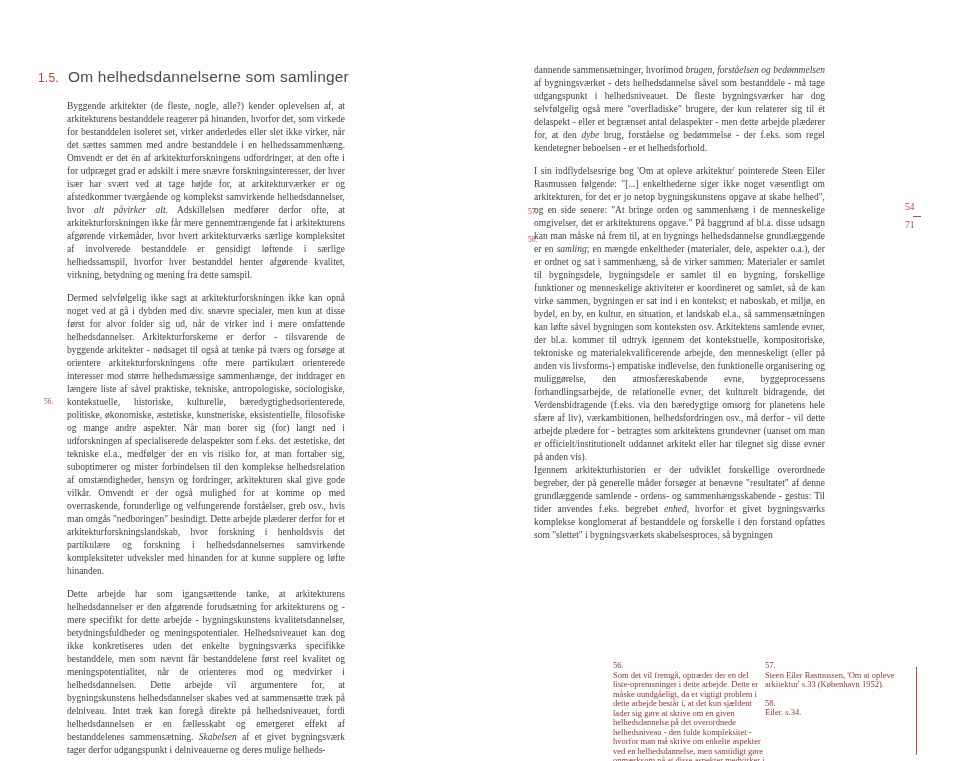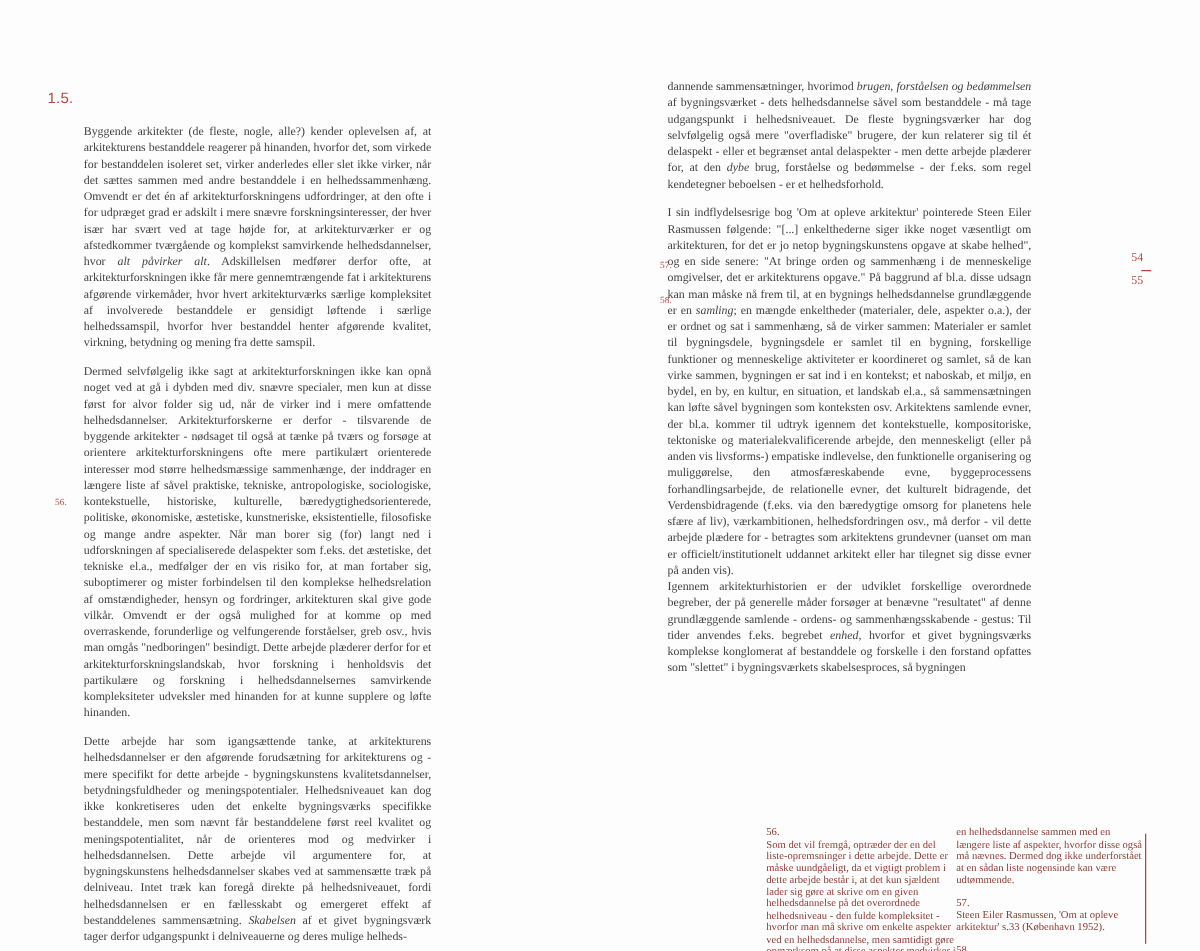--- a/index.html
+++ b/index.html
@@ -58,53 +58,51 @@
     position:absolute;left:916px;top:627px;width:1px;height:88px;
     background:var(--accent);
   }
 </style>
 </head>
 <body>
 
 <div class="spread">
 
   <span class="heading-number">1.5.</span>
+  <span class="heading-title">Om helhedsdannelserne som samlinger</span>
 
   <div class="col col-left">
       <p>Byggende arkitekter (de fleste, nogle, alle?) kender oplevelsen af, at arkitekturens bestanddele reagerer på hinanden, hvorfor det, som virkede for bestanddelen isoleret set, virker anderledes eller slet ikke virker, når det sættes sammen med andre bestanddele i en helhedssammenhæng. Omvendt er det én af arkitekturforskningens udfordringer, at den ofte i for udpræget grad er adskilt i mere snævre forskningsinteresser, der hver især har svært ved at tage højde for, at arkitekturværker er og afstedkommer tværgående og komplekst samvirkende helhedsdannelser, hvor <i>alt påvirker alt</i>. Adskillelsen medfører derfor ofte, at arkitekturforskningen ikke får mere gennemtrængende fat i arkitekturens afgørende virkemåder, hvor hvert arkitekturværks særlige kompleksitet af involverede bestanddele er gensidigt løftende i særlige helhedssamspil, hvorfor hver bestanddel henter afgørende kvalitet, virkning, betydning og mening fra dette samspil.</p>
       <p>Dermed selvfølgelig ikke sagt at arkitekturforskningen ikke kan opnå noget ved at gå i dybden med div. snævre specialer, men kun at disse først for alvor folder sig ud, når de virker ind i mere omfattende helhedsdannelser. Arkitekturforskerne er derfor - tilsvarende de byggende arkitekter - nødsaget til også at tænke på tværs og forsøge at orientere arkitekturforskningens ofte mere partikulært orienterede interesser mod større helhedsmæssige sammenhænge, der inddrager en længere liste af såvel praktiske, tekniske, antropologiske, sociologiske, kontekstuelle, historiske, kulturelle, bæredygtighedsorienterede, politiske, økonomiske, æstetiske, kunstneriske, eksistentielle, filosofiske og mange andre aspekter. Når man borer sig (for) langt ned i udforskningen af specialiserede delaspekter som f.eks. det æstetiske, det tekniske el.a., medfølger der en vis risiko for, at man fortaber sig, suboptimerer og mister forbindelsen til den komplekse helhedsrelation af omstændigheder, hensyn og fordringer, arkitekturen skal give gode vilkår. Omvendt er der også mulighed for at komme op med overraskende, forunderlige og velfungerende forståelser, greb osv., hvis man omgås "nedboringen" besindigt. Dette arbejde plæderer derfor for et arkitekturforskningslandskab, hvor forskning i henholdsvis det partikulære og forskning i helhedsdannelsernes samvirkende kompleksiteter udveksler med hinanden for at kunne supplere og løfte hinanden.</p>
       <p>Dette arbejde har som igangsættende tanke, at arkitekturens helhedsdannelser er den afgørende forudsætning for arkitekturens og - mere specifikt for dette arbejde - bygningskunstens kvalitetsdannelser, betydningsfuldheder og meningspotentialer. Helhedsniveauet kan dog ikke konkretiseres uden det enkelte bygningsværks specifikke bestanddele, men som nævnt får bestanddelene først reel kvalitet og meningspotentialitet, når de orienteres mod og medvirker i helhedsdannelsen. Dette arbejde vil argumentere for, at bygningskunstens helhedsdannelser skabes ved at sammensætte træk på delniveau. Intet træk kan foregå direkte på helhedsniveauet, fordi helhedsdannelsen er en fællesskabt og emergeret effekt af bestanddelenes sammensætning. <i>Skabelsen</i> af et givet bygningsværk tager derfor udgangspunkt i delniveauerne og deres mulige helheds-</p>
     </div>
 
   <div class="col col-right">
       <p>dannende sammensætninger, hvorimod <i>brugen, forståelsen og bedømmelsen</i> af bygningsværket - dets helhedsdannelse såvel som bestanddele - må tage udgangspunkt i helhedsniveauet. De fleste bygningsværker har dog selvfølgelig også mere "overfladiske" brugere, der kun relaterer sig til ét delaspekt - eller et begrænset antal delaspekter - men dette arbejde plæderer for, at den <i>dybe</i> brug, forståelse og bedømmelse - der f.eks. som regel kendetegner beboelsen - er et helhedsforhold.</p>
       <p>I sin indflydelsesrige bog 'Om at opleve arkitektur' pointerede Steen Eiler Rasmussen følgende: "[...] enkelthederne siger ikke noget væsentligt om arkitekturen, for det er jo netop bygningskunstens opgave at skabe helhed", og en side senere: "At bringe orden og sammenhæng i de menneskelige omgivelser, det er arkitekturens opgave." På baggrund af bl.a. disse udsagn kan man måske nå frem til, at en bygnings helhedsdannelse grundlæggende er en <i>samling</i>; en mængde enkeltheder (materialer, dele, aspekter o.a.), der er ordnet og sat i sammenhæng, så de virker sammen: Materialer er samlet til bygningsdele, bygningsdele er samlet til en bygning, forskellige funktioner og menneskelige aktiviteter er koordineret og samlet, så de kan virke sammen, bygningen er sat ind i en kontekst; et naboskab, et miljø, en bydel, en by, en kultur, en situation, et landskab el.a., så sammensætningen kan løfte såvel bygningen som konteksten osv. Arkitektens samlende evner, der bl.a. kommer til udtryk igennem det kontekstuelle, kompositoriske, tektoniske og materialekvalificerende arbejde, den menneskeligt (eller på anden vis livsforms-) empatiske indlevelse, den funktionelle organisering og muliggørelse, den atmosfæreskabende evne, byggeprocessens forhandlingsarbejde, de relationelle evner, det kulturelt bidragende, det Verdensbidragende (f.eks. via den bæredygtige omsorg for planetens hele sfære af liv), værkambitionen, helhedsfordringen osv., må derfor - vil dette arbejde plædere for - betragtes som arkitektens grundevner (uanset om man er officielt/institutionelt uddannet arkitekt eller har tilegnet sig disse evner på anden vis).</p>
       <p>Igennem arkitekturhistorien er der udviklet forskellige overordnede begreber, der på generelle måder forsøger at benævne "resultatet" af denne grundlæggende samlende - ordens- og sammenhængsskabende - gestus: Til tider anvendes f.eks. begrebet <i>enhed</i>, hvorfor et givet bygningsværks komplekse konglomerat af bestanddele og forskelle i den forstand opfattes som "slettet" i bygningsværkets skabelsesproces, så bygningen</p>
     </div>
 
   <span class="margin-note mn-left">56.</span>
   <span class="margin-note mn-57">57.</span>
   <span class="margin-note mn-58">58.</span>
 
   <div class="page-numbers">
     <div>54</div>
     <div class="dash"></div>
-    <div>55</div>
+    <div>71</div>
   </div>
 
   <div class="footnotes-col fn-col1">
       <div class="fn-block">
         <div class="fn-label">56.</div>
         <div class="fn-text">Som det vil fremgå, optræder der en del liste-opremsninger i dette arbejde. Dette er måske uundgåeligt, da et vigtigt problem i dette arbejde består i, at det kun sjældent lader sig gøre at skrive om en given helhedsdannelse på det overordnede helhedsniveau - den fulde kompleksitet - hvorfor man må skrive om enkelte aspekter ved en helhedsdannelse, men samtidigt gøre opmærksom på at disse aspekter medvirker i</div>
       </div>
     </div>
   <div class="footnotes-col fn-col2">
-      <div class="fn-block">
-        <div class="fn-text">en helhedsdannelse sammen med en længere liste af aspekter, hvorfor disse også må nævnes. Dermed dog ikke underforstået at en sådan liste nogensinde kan være udtømmende.</div>
-      </div>
       <div class="fn-block">
         <div class="fn-label">57.</div>
         <div class="fn-text">Steen Eiler Rasmussen, 'Om at opleve arkitektur' s.33 (København 1952).</div>
       </div>
       <div class="fn-block">
         <div class="fn-label">58.</div>
         <div class="fn-text">Eiler. s.34.</div>
       </div>
     </div>
 

